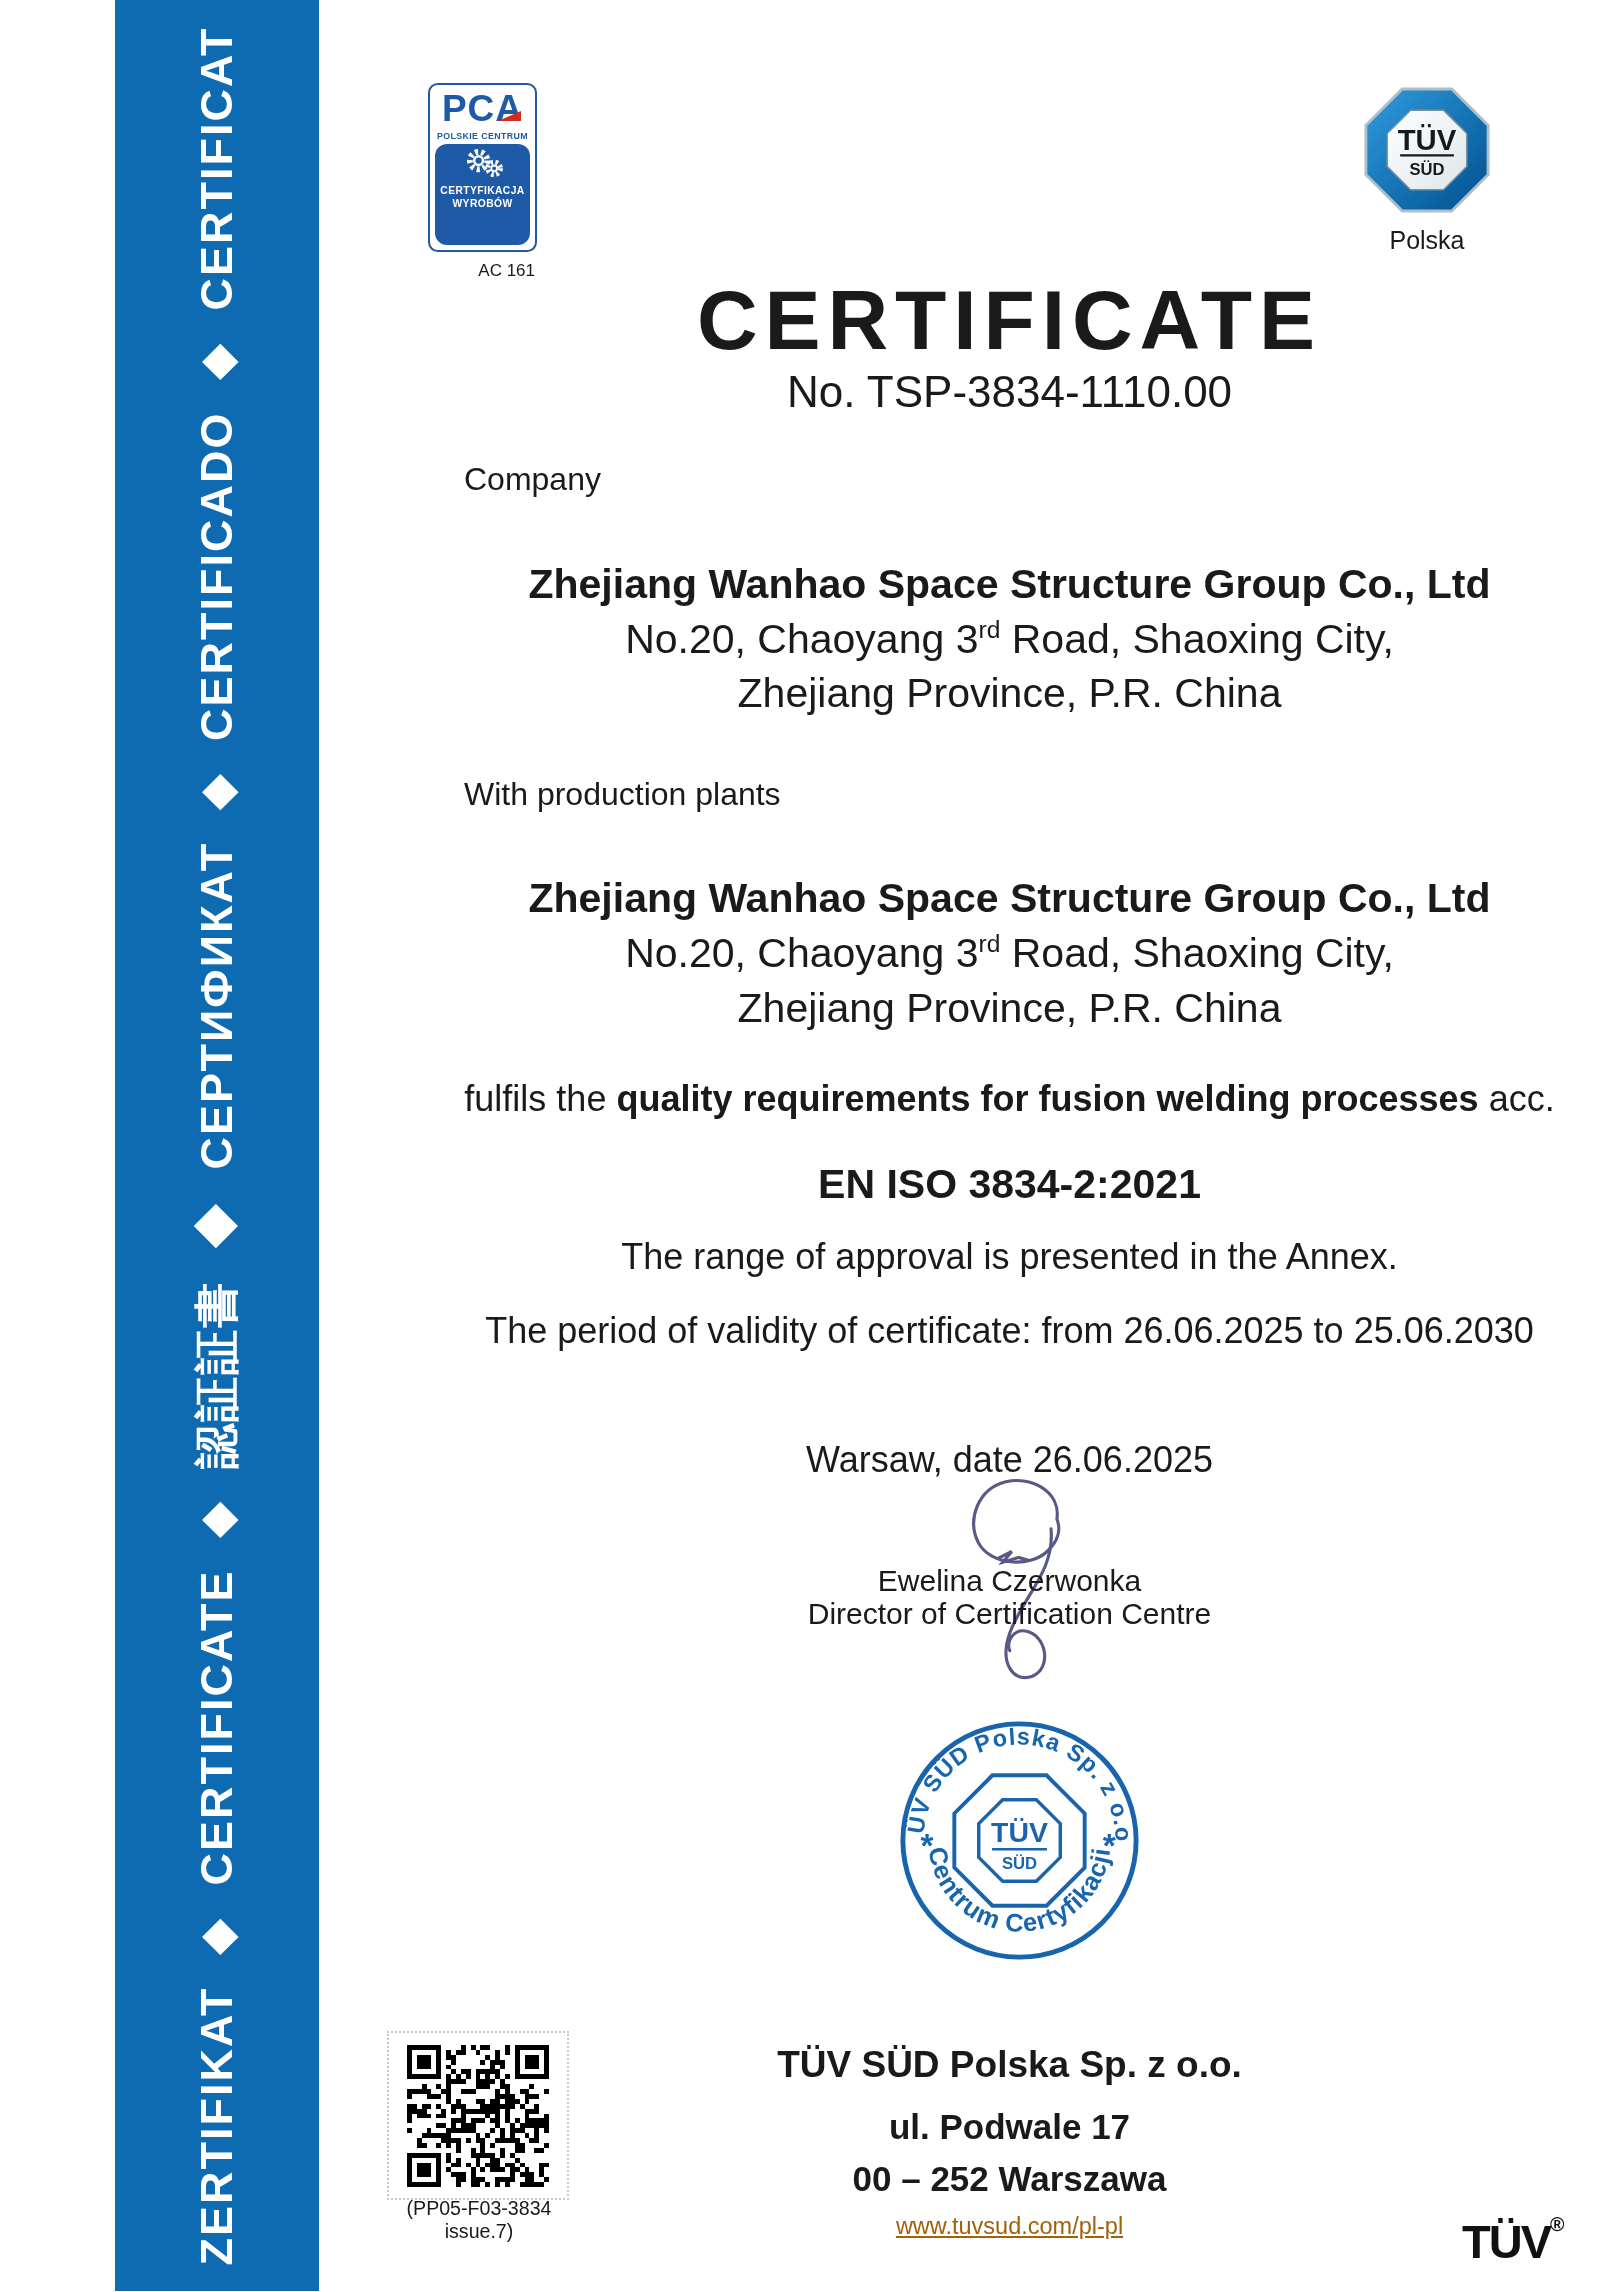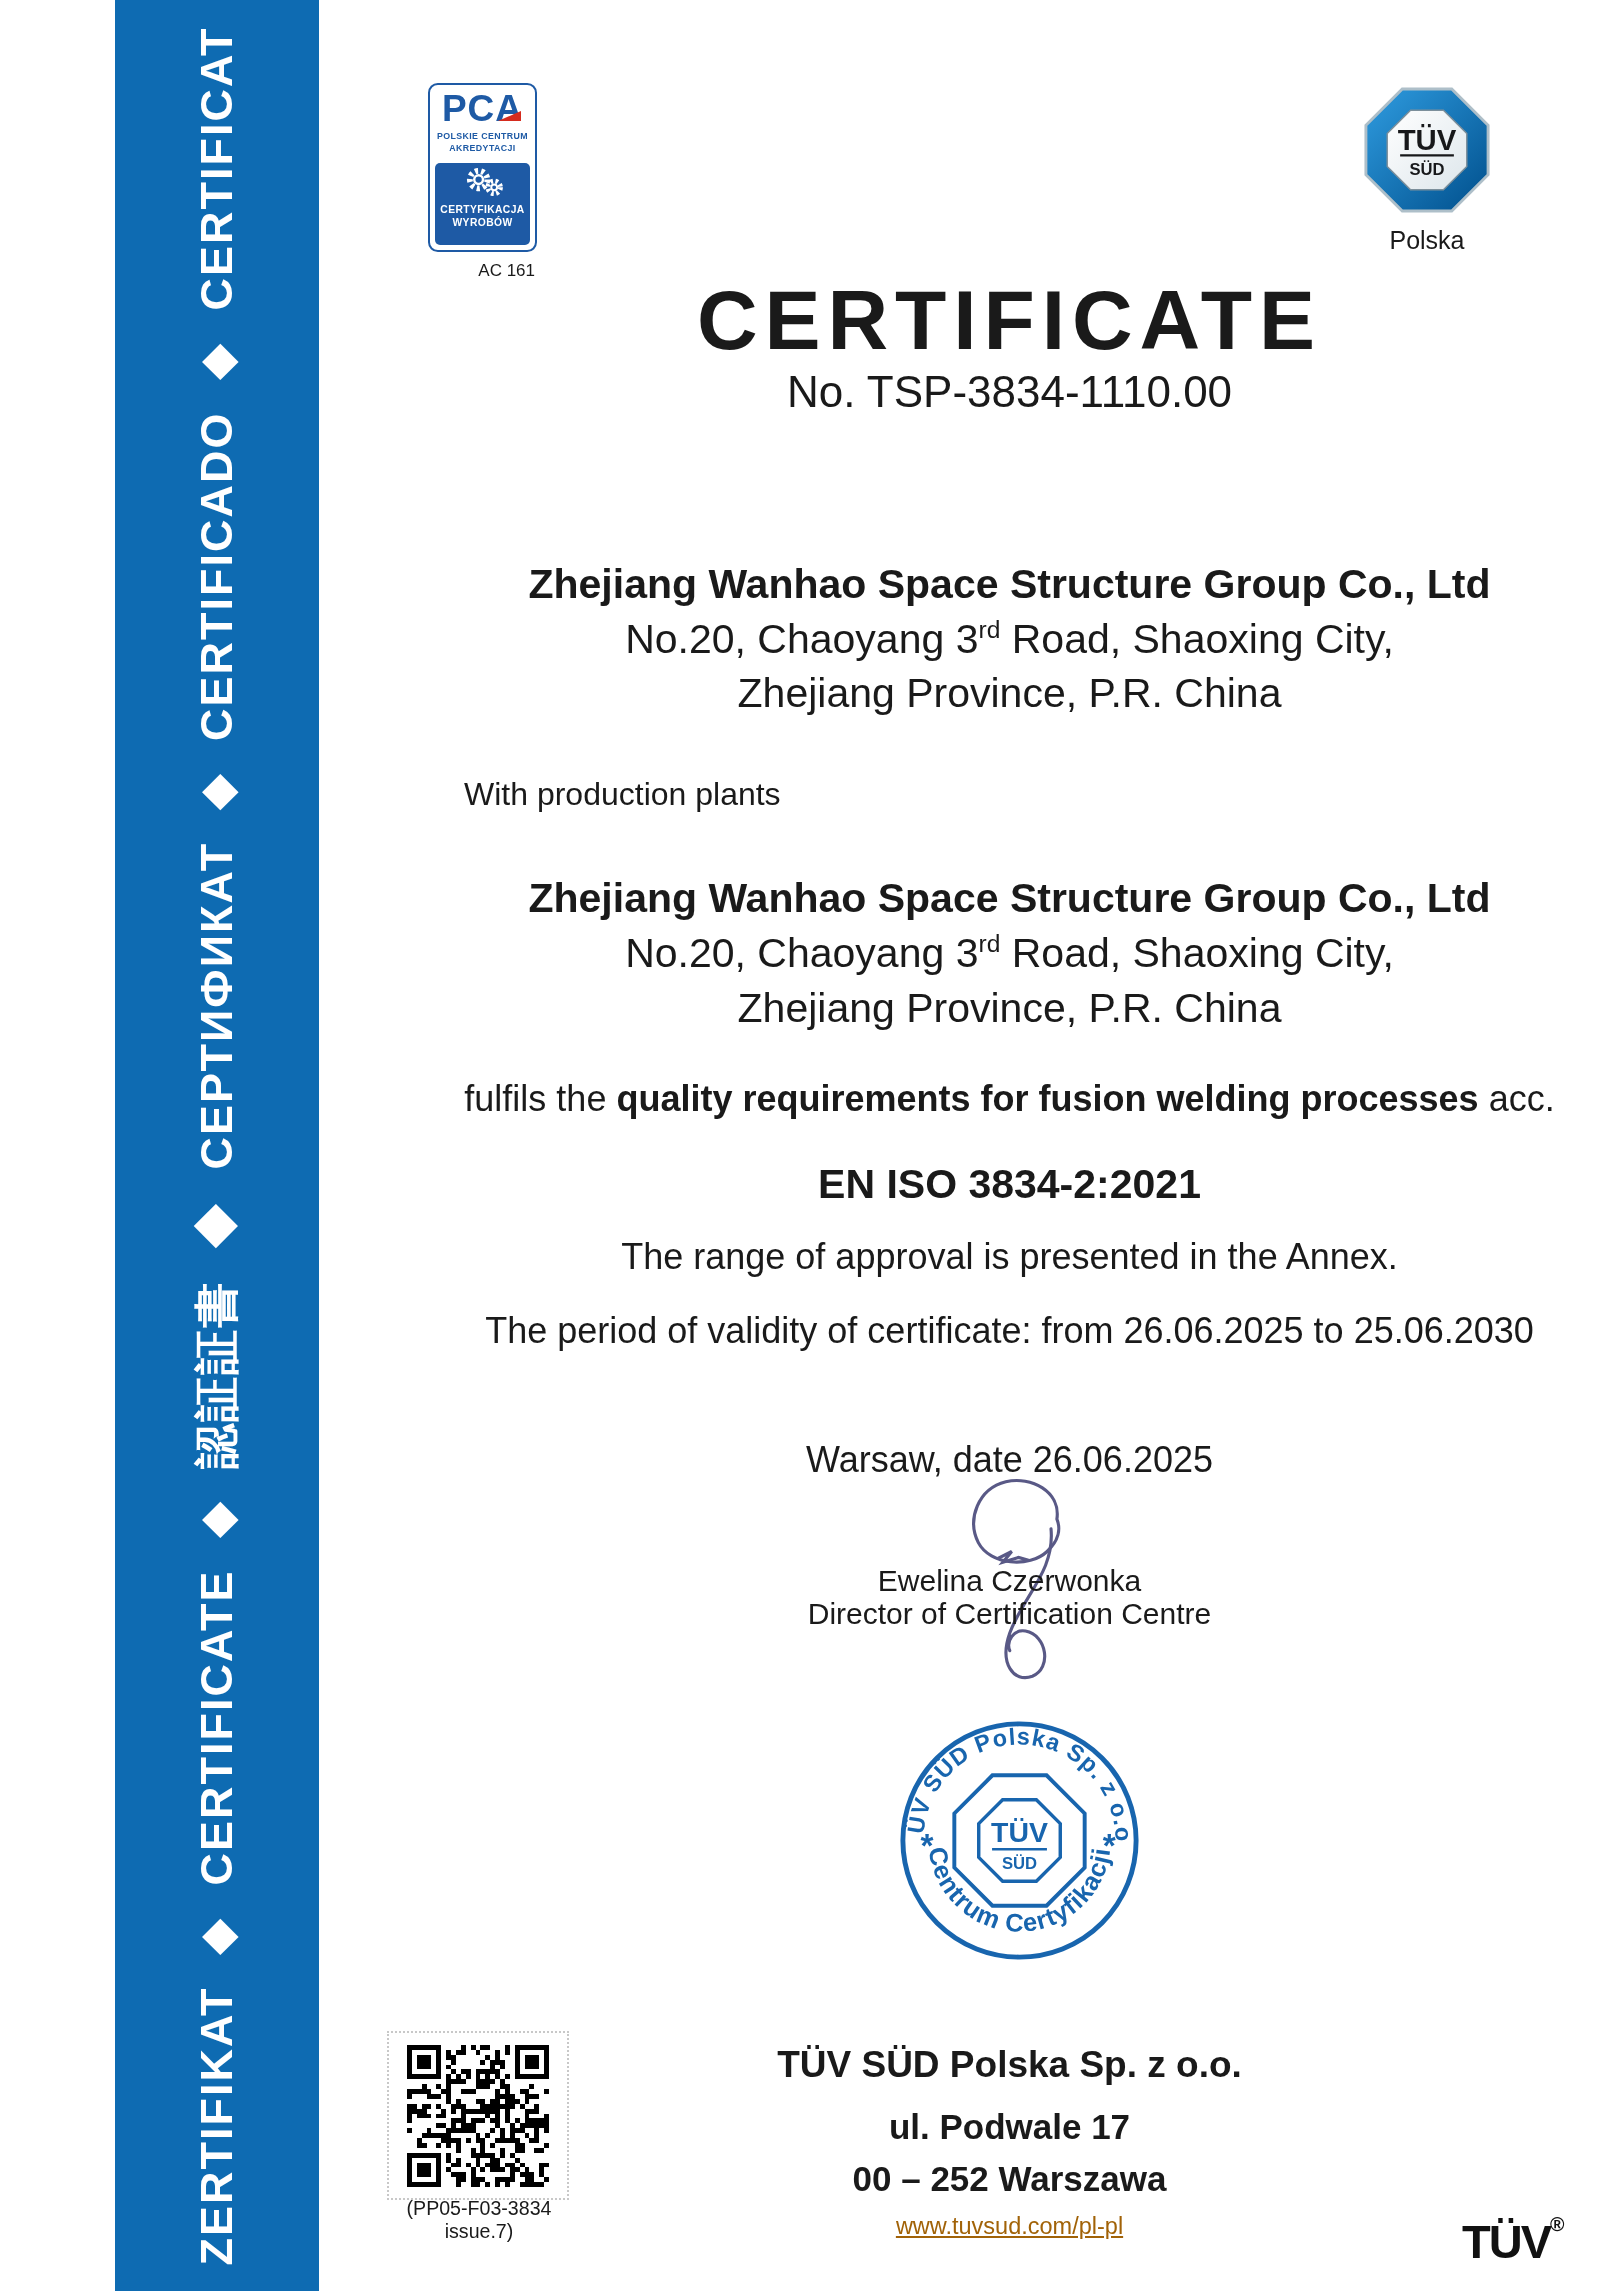--- a/index.html
+++ b/index.html
@@ -18,22 +18,22 @@
 
   
   .pca{position:absolute;left:428px;top:83px;width:109px;height:169px;border:2.9px solid var(--pca-blue);
     border-radius:9.8px;background:#fff}
   .pca-word{position:relative;text-align:center;margin-top:4.9px;font-size:37px;font-weight:bold;
     color:var(--pca-blue);letter-spacing:1px;line-height:1}
   .pca-red{position:absolute;left:68px;top:25.5px;width:0;height:0;
     border-bottom:10.8px solid var(--pca-red);border-left:23.5px solid transparent}
   .pca-small{margin-top:4px;text-align:center;font-size:8.8px;font-weight:bold;color:var(--pca-blue);
     line-height:1.35;letter-spacing:0.4px}
-  .pca-cert{position:absolute;left:4.9px;right:4.9px;bottom:4.9px;height:82px;background:var(--pca-blue);
-    border-radius:5px;text-align:center;color:#fff}
+  .pca-cert{position:absolute;left:4.9px;right:4.9px;bottom:4.9px;height:101px;background:var(--pca-blue);
+    border-radius:12px;text-align:center;color:#fff}
   .pca-cert-text{font-size:10.3px;font-weight:bold;line-height:1.25;letter-spacing:0.4px}
   .ac-label{position:absolute;left:426px;top:261px;width:109px;text-align:right;font-size:17px}
 
   
   .tuv-logo{position:absolute;left:1362px;top:85px;width:130px;height:130px}
   .tuv-region{position:absolute;left:1362px;top:226px;width:130px;text-align:center;font-size:25px}
 
   
   .col{position:absolute;left:397px;top:0;width:1225px;height:2293px}
   .line{position:absolute;left:0;width:100%;text-align:center}
@@ -113,20 +113,21 @@
     <line x1="39" y1="72" x2="94" y2="72" stroke="#17181a" stroke-width="2.2"></line>
     <text x="66.5" y="92" text-anchor="middle" font-family="Liberation Sans, sans-serif" font-size="17" font-weight="bold" fill="#17181a">SÜD</text>
   </svg>
   <div class="tuv-region">Polska</div>
 
   <div class="col">
 
     <div class="line ttl" style="top:272px">CERTIFICATE</div>
     <div class="line num" style="top:367px">No. TSP-3834-1110.00</div>
 
+    <div class="line lbl" style="top:461px">Company</div>
 
     <div class="line cmp" style="top:561px">Zhejiang Wanhao Space Structure Group Co., Ltd</div>
     <div class="line adr" style="top:616px"><span>No.20, Chaoyang 3</span><span class="sup">rd</span><span> Road, Shaoxing City,</span></div>
     <div class="line adr" style="top:670px">Zhejiang Province, P.R. China</div>
 
     <div class="line lbl" style="top:776px">With production plants</div>
 
     <div class="line cmp" style="top:875px">Zhejiang Wanhao Space Structure Group Co., Ltd</div>
     <div class="line adr" style="top:930px"><span>No.20, Chaoyang 3</span><span class="sup">rd</span><span> Road, Shaoxing City,</span></div>
     <div class="line adr" style="top:985px">Zhejiang Province, P.R. China</div>

